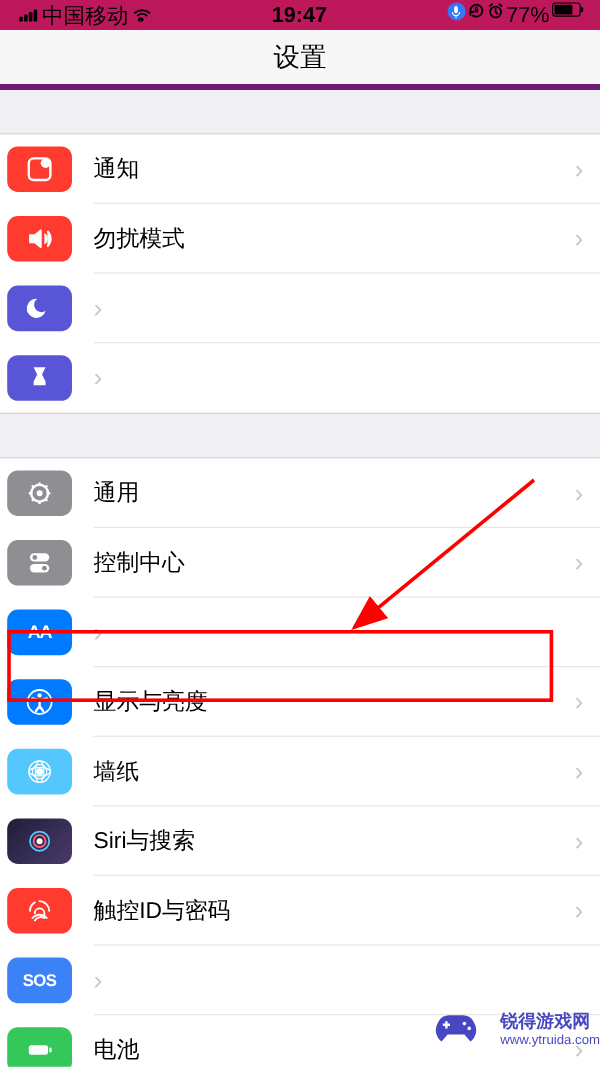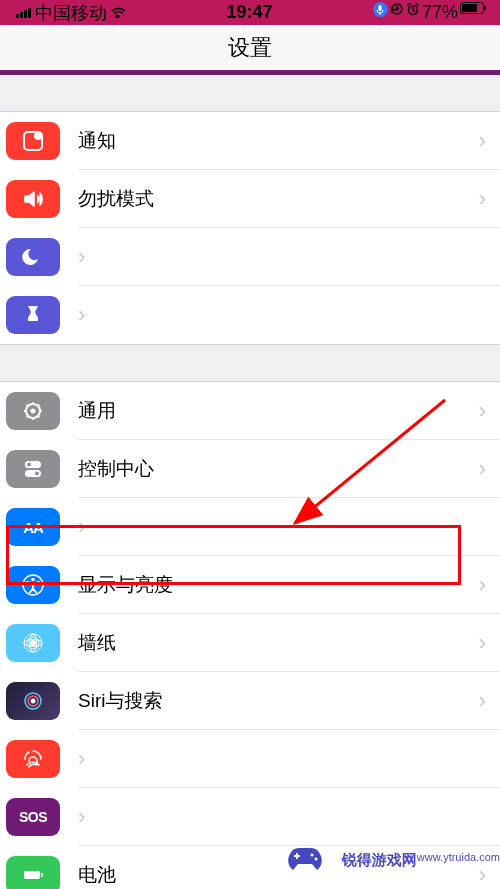--- a/index.html
+++ b/index.html
@@ -150,21 +150,21 @@
     .icon-sounds { background: #ff3b30; }
     .icon-dnd { background: #5856d6; }
     .icon-screentime { background: #5856d6; }
     .icon-general { background: #8e8e93; }
     .icon-control { background: #8e8e93; }
     .icon-display { background: #007aff; }
     .icon-accessibility { background: #007aff; }
     .icon-wallpaper { background: #54c7fc; }
     .icon-siri { background: linear-gradient(135deg, #1e1e3a, #4a3a6a); }
     .icon-touchid { background: #ff3b30; }
-    .icon-sos { background: #701a75; }
+    .icon-sos { background: #3b82f6; }
     .icon-battery { background: #34c759; }
     .highlight-box {
       position: absolute;
       border: 3px solid #ff0000;
       pointer-events: none;
       z-index: 10;
     }
     .arrow-svg {
       position: absolute;
       pointer-events: none;
@@ -178,21 +178,21 @@
       align-items: center;
       gap: 6px;
       opacity: 0.85;
     }
     .watermark-logo {
       width: 40px;
       height: 28px;
     }
     .watermark-text {
       display: flex;
-      flex-direction: row;
+      flex-direction: column;
       font-size: 11px;
       color: #2828b8;
       line-height: 1.2;
       margin-left: 11px;
     }
     .watermark-text .brand {
       font-size: 15px;
       font-weight: bold;
     }
     .icon-svg {
@@ -380,20 +380,21 @@
       <span class="chevron">›</span>
     </div>
   </div>
   <div class="settings-row">
     <div class="row-icon icon-touchid">
       <svg class="icon-svg" viewBox="0 0 24 24">
           <path d="M6 18 a8 8 0 0 1 12 0 M8 20 a6 6 0 0 1 8 -2 M12 4 a8 8 0 0 1 8 8 M4 12 a8 8 0 0 1 4 -7 M8 14 a4 4 0 0 1 8 0 v4" fill="none" stroke="#fff" stroke-width="1.5" stroke-linecap="round"></path>
         </svg>
     </div>
     <div class="row-content">
+      <span class="row-label">触控ID与密码</span>
       <span class="chevron">›</span>
     </div>
   </div>
   <div class="settings-row">
     <div class="row-icon icon-sos">
       <span class="sos-text">SOS</span>
     </div>
     <div class="row-content">
       <span class="chevron">›</span>
     </div>

